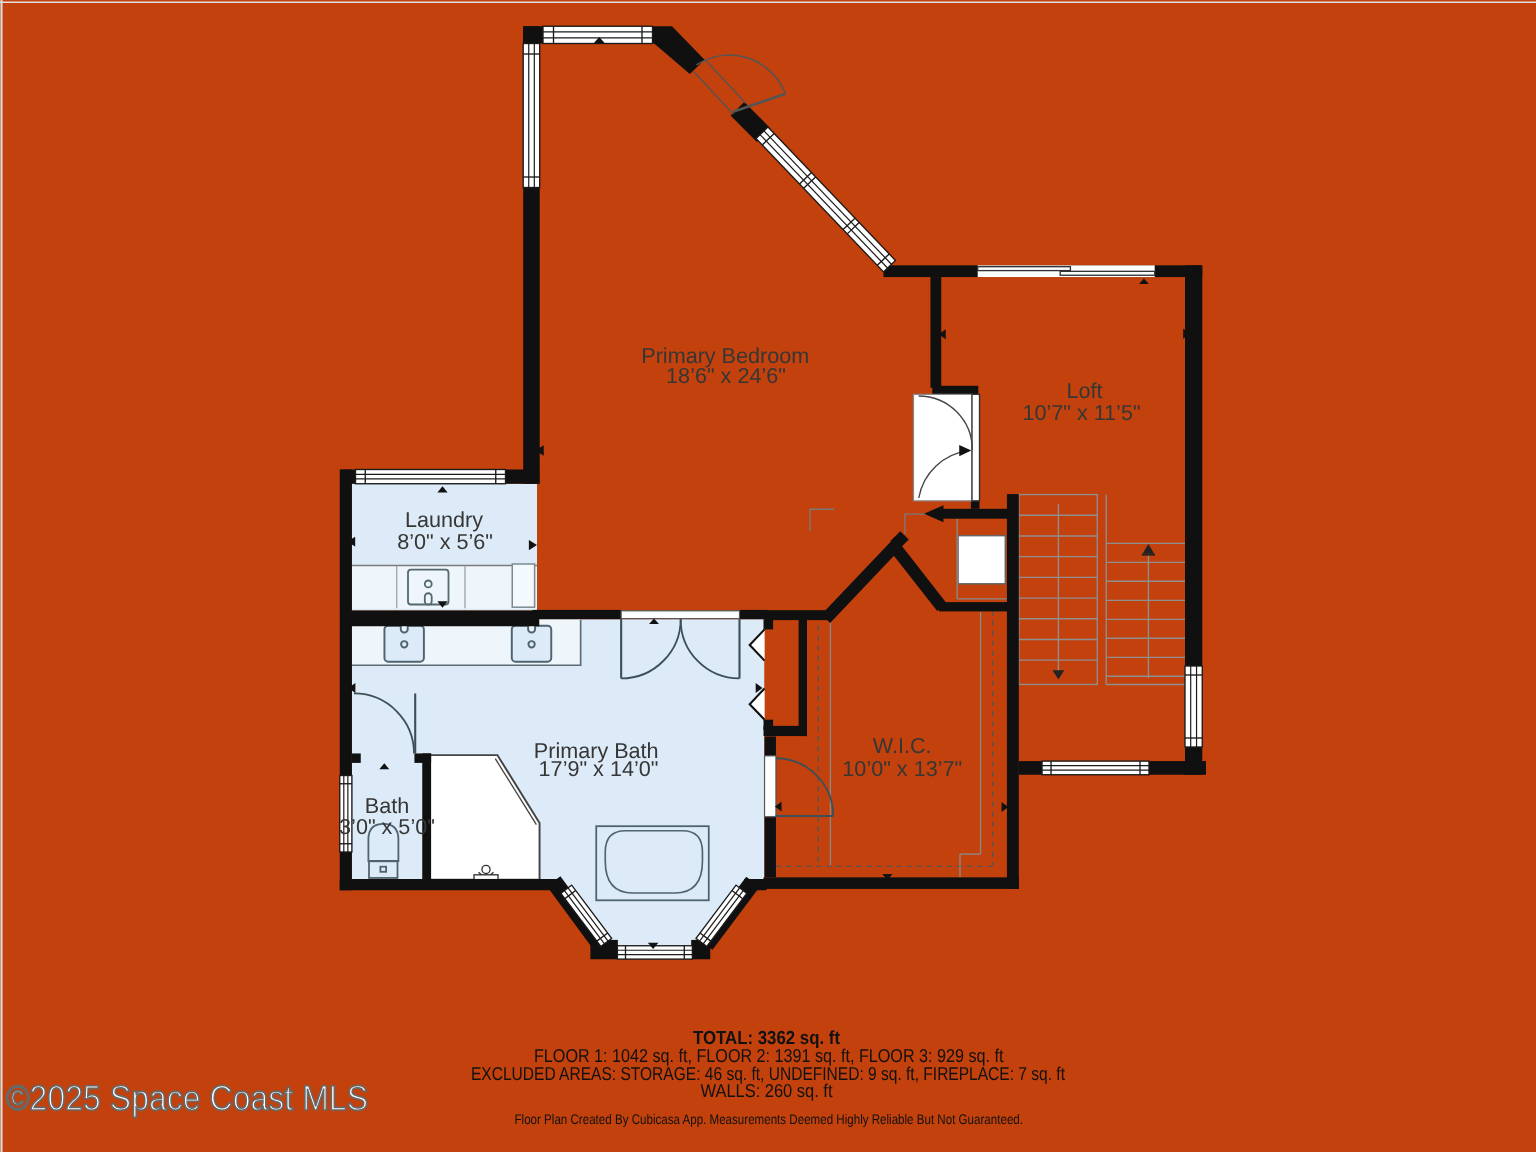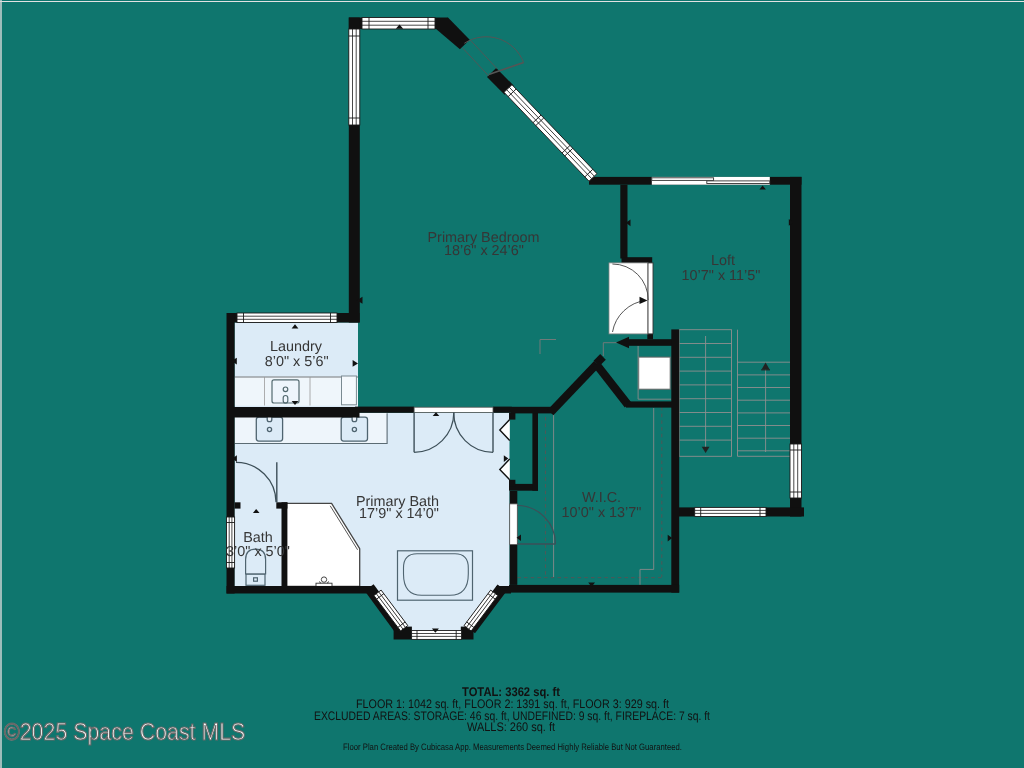--- a/index.html
+++ b/index.html
@@ -1,17 +1,17 @@
 <!DOCTYPE html>
 <html><head>
 <meta charset="utf-8">
 <style>
   html,body{margin:0;padding:0;background:#fff;-webkit-font-smoothing:antialiased;}
   text{text-rendering:geometricPrecision;}
-  #page{position:relative;width:1024px;height:768px;background:#0f766e;overflow:hidden;
+  #page{position:relative;width:1024px;height:768px;background:#c2410c;overflow:hidden;
         font-family:"Liberation Sans", sans-serif;}
   svg{position:absolute;left:0;top:0;}
 </style>
 </head>
 <body>
 <div id="page">
 <svg width="1024" height="768" viewBox="0 0 1024 768">
 
   <line x1="0" y1="1.5" x2="1024" y2="1.5" stroke="#e2e2e2" stroke-width="1"></line>
   <line x1="1" y1="0" x2="1" y2="768" stroke="#dcdcdc" stroke-width="1.4"></line>

